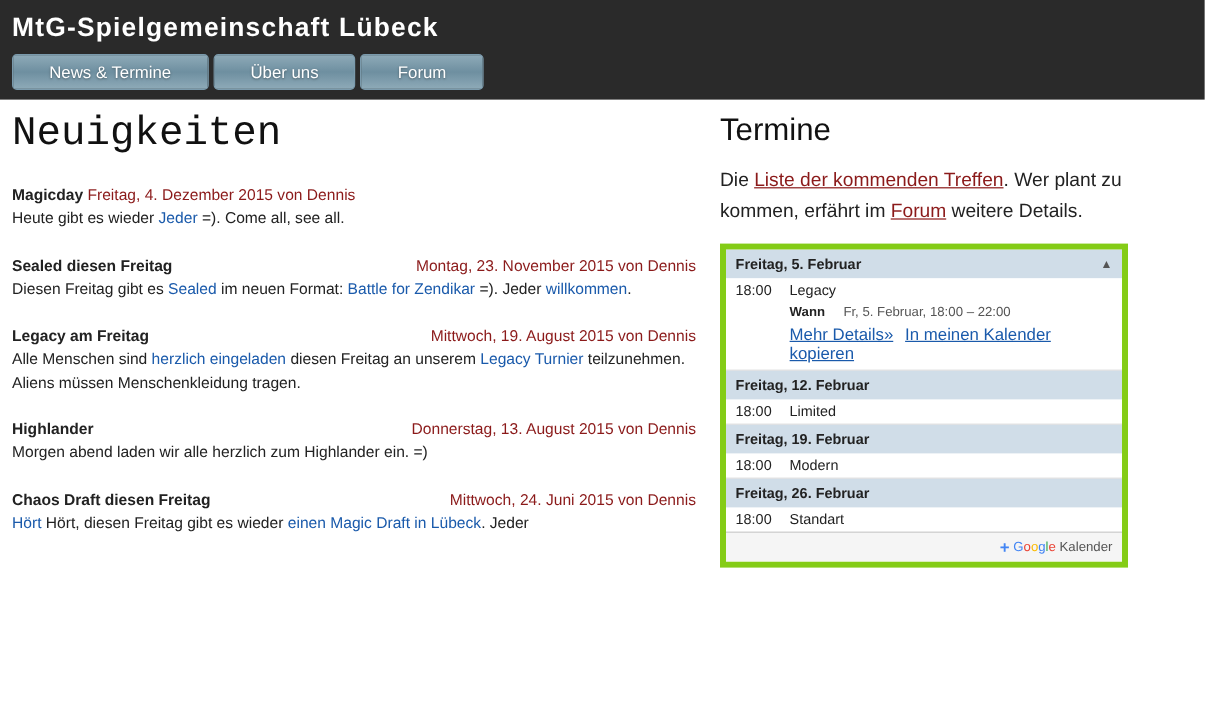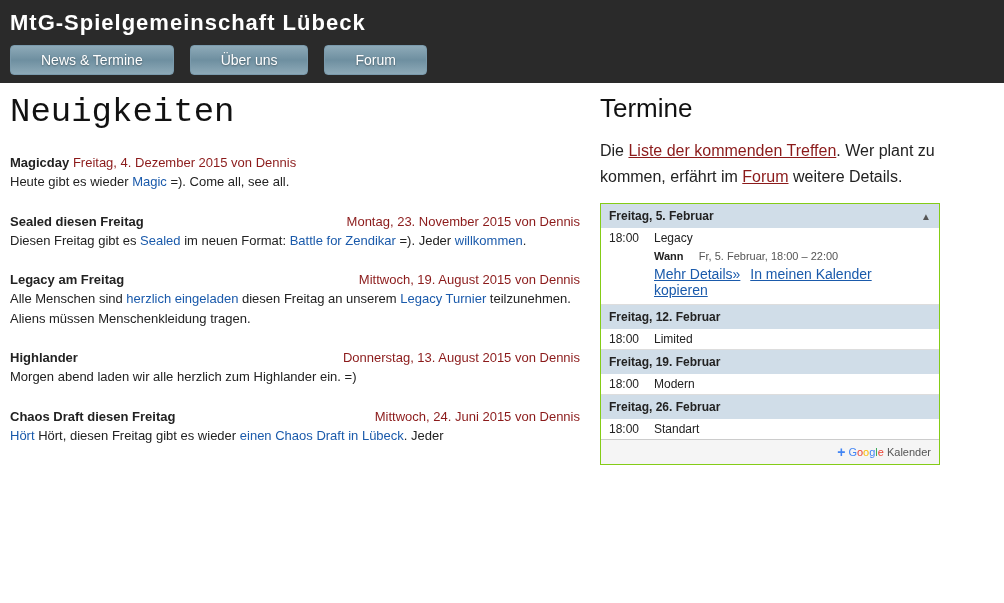--- a/index.html
+++ b/index.html
@@ -17,21 +17,21 @@
       color: #fff;
       font-size: 22px;
       font-weight: bold;
       letter-spacing: 1px;
     }
 
     
     .nav-bar {
       background: #2a2a2a;
       display: flex;
-      gap: 16px;
+      gap: 4px;
       padding: 0 10px 8px 10px;
     }
     .nav-tab {
       background: linear-gradient(180deg, #8eaab8 0%, #6e8fa0 50%, #8eaab8 100%);
       border: 1px solid #7a9aac;
       border-radius: 4px;
       color: #fff;
       font-size: 14px;
       padding: 6px 30px;
       cursor: pointer;
@@ -99,21 +99,21 @@
       line-height: 1.6;
       margin-bottom: 14px;
     }
     .termine-desc a {
       color: #8b1a1a;
       text-decoration: underline;
     }
 
     
     .calendar-widget {
-      border: 1px solid #84cc16;
+      border: 5px solid #84cc16;
       background: #fff;
       width: 340px;
       font-size: 12px;
       overflow: hidden;
       position: relative;
     }
     .cal-scroll-area {
       max-height: 240px;
       overflow-y: scroll;
       overflow-x: hidden;
@@ -212,21 +212,21 @@
 
   <div class="left-col">
     <h1 class="section-title">Neuigkeiten</h1>
 
     <div class="news-item">
       <div class="news-headline">
         <span>Magicday</span>
         <span class="news-date">Freitag, 4. Dezember 2015 von Dennis</span>
       </div>
       <div class="news-body">
-        Heute gibt es wieder <a>Magic</a> =). Come all, see all.
+        Heute gibt es wieder <a>Jeder</a> =). Come all, see all.
       </div>
     </div>
 
     <div class="news-item">
       <div class="news-headline">
         <span>Sealed diesen Freitag</span>
         <span style="float:right;" class="news-date">Montag, 23. November 2015 von Dennis</span>
       </div>
       <div class="news-body">
         Diesen Freitag gibt es <a>Sealed</a> im neuen Format: <a>Battle for Zendikar</a> =). Jeder <a>willkommen</a>.
@@ -252,21 +252,21 @@
         Morgen abend laden wir alle herzlich zum Highlander ein. =)
       </div>
     </div>
 
     <div class="news-item">
       <div class="news-headline">
         <span>Chaos Draft diesen Freitag</span>
         <span style="float:right;" class="news-date">Mittwoch, 24. Juni 2015 von Dennis</span>
       </div>
       <div class="news-body">
-        <a>Hört</a> Hört, diesen Freitag gibt es wieder <a>einen Chaos Draft in Lübeck</a>. Jeder
+        <a>Hört</a> Hört, diesen Freitag gibt es wieder <a>einen Magic Draft in Lübeck</a>. Jeder
       </div>
     </div>
   </div>
 
   <div class="right-col">
     <h1 class="termine-title">Termine</h1>
 
     <p class="termine-desc">
       Die <a>Liste der kommenden Treffen</a>. Wer plant zu kommen, erfährt im <a>Forum</a> weitere Details.
     </p>

